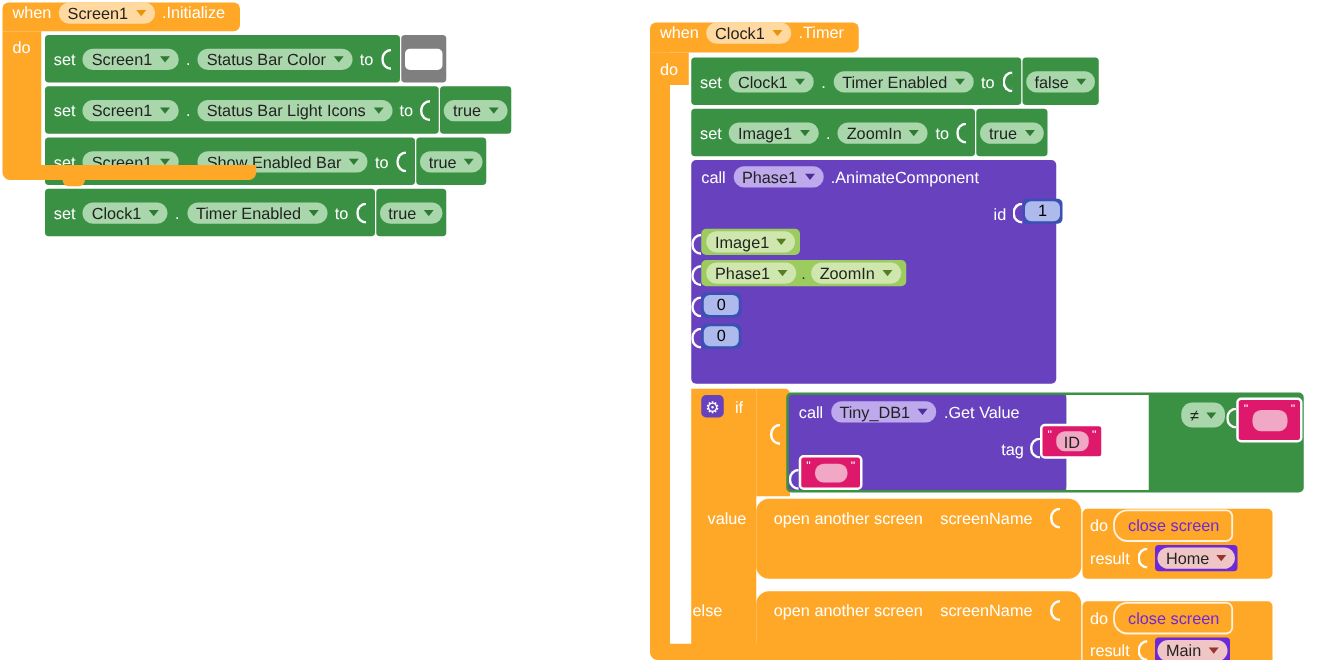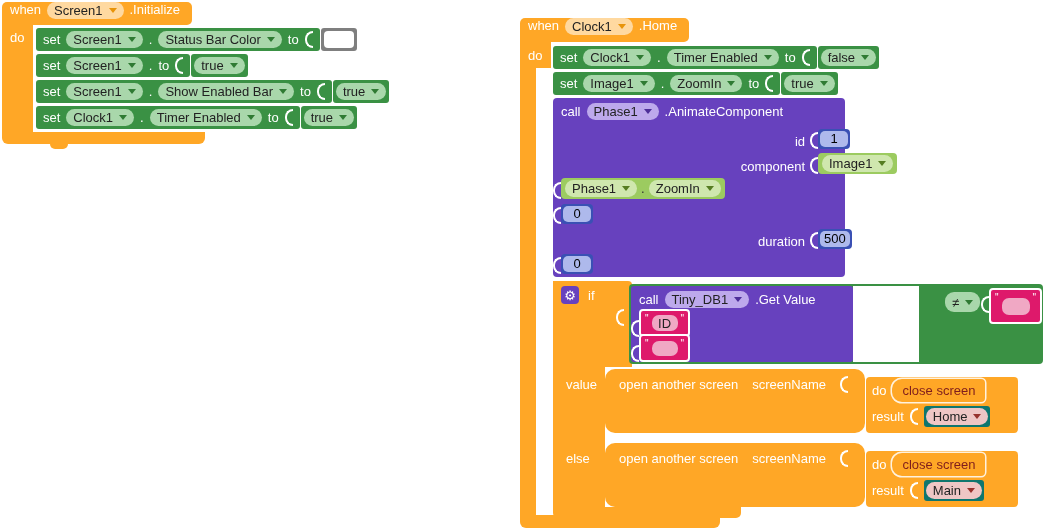--- a/index.html
+++ b/index.html
@@ -6,61 +6,61 @@
   body{width:1055px;height:528px;position:relative;background:#fff;overflow:hidden;
        font-family:"Liberation Sans",sans-serif;font-size:13px;-webkit-font-smoothing:antialiased}
   .abs{position:absolute}
   
   .or{background:#FFA726}
   .grn{background:#3A9144}
   .lime{background:#9CCB60}
   .pur{background:#6741BE}
   .blu{background:#3A50B4}
   .pnk{background:#DE196B}
-  .red{background:#0f766e}
+  .red{background:#6d28d9}
   .gry{background:#7F7F7F}
   .wtxt{color:#fff}
   
   .hdr{display:flex;align-items:flex-start;gap:6px;height:23px;padding:0 12px 0 8px;
        border-radius:5px 5px 5px 0;color:#fff;width:max-content}
   
   .field{display:inline-flex;align-items:center;gap:6px;border-radius:9px;height:17px;
          padding:0 7px;color:#222;white-space:nowrap;flex:none}
   .f-or{background:#FFD9A0}
   .f-grn{background:#A9D7AB}
   .f-lime{background:#CFE7AE}
   .f-pur{background:#BDA9EC}
   .f-blu{background:#AEB9EC;border-radius:5px}
   .f-red{background:#EFC6C5}
   .f-pnk{background:#F0A8C4;border-radius:7px;min-width:18px;height:16px;justify-content:center;padding:0 4px}
   .tri{width:0;height:0;border-left:4px solid transparent;border-right:4px solid transparent;border-top:5px solid #888;flex:none}
   .t-or{border-top-color:#E8940A}.t-grn{border-top-color:#2F7A33}.t-lime{border-top-color:#567D22}
   .t-pur{border-top-color:#4D2E99}.t-red{border-top-color:#97322D}
   
-  .setrow{display:flex;align-items:stretch;height:23px;margin-bottom:3px;width:max-content}
+  .setrow{display:flex;align-items:stretch;height:38px;margin-bottom:3px;width:max-content}
   .setbody{display:flex;align-items:center;gap:6px;padding:0 7px;border-radius:3px;color:#fff;white-space:nowrap}
   .vblk{display:flex;align-items:center;padding:0 3px;border-radius:3px;margin-left:1px}
   .socket{width:6px;height:13px;border:2px solid #fff;border-right:none;border-radius:8px 0 0 8px;flex:none}
   
   .prow{display:flex;align-items:flex-end;height:25px;white-space:nowrap}
   .plab{width:252px;text-align:right;color:#fff;padding-right:5px;flex:none}
   .numb{display:flex;align-items:center;border-radius:4px;padding:2px;flex:none}
   .numf{min-width:20px;text-align:center;padding:0 4px;color:#000;border-radius:5px;height:16px;line-height:16px}
   .limeb{display:flex;align-items:center;gap:4px;border-radius:4px;padding:2px 4px;flex:none;color:#333}
   
   .pnkb{display:flex;align-items:center;gap:3px;border:2px solid #fff;border-radius:4px;
         padding:0 4px;height:24px;color:#fff;flex:none}
   .q{font-size:10px;color:#fff;line-height:10px;align-self:flex-start;padding-top:3px}
   .redb{display:flex;align-items:center;border-radius:3px;padding:2px;flex:none}
   .gear{width:18px;height:18px;border-radius:4px;background:#6741BE;color:#fff;display:flex;
         align-items:center;justify-content:center;font-size:13px;flex:none}
   .bump{position:absolute;width:18px;height:5px;background:#FFA726;border-radius:0 0 5px 5px}
   .openblk{border-radius:10px;color:#fff}
   .closeblk{display:flex;align-items:center;padding:0 10px;height:23px;border-radius:10px 4px 4px 10px;
-            box-shadow:0 0 0 1.5px rgba(255,255,255,.85);color:#7f1d1d;white-space:nowrap}
+            box-shadow:0 0 0 1.5px rgba(255,255,255,.85);color:#6d28d9;white-space:nowrap}
   .drrow{display:flex;align-items:center;gap:6px;height:26px;padding:0 6px;white-space:nowrap}
 </style>
 </head>
 <body>
 
 <div class="abs" style="left:2px;top:2px;width:470px;height:150px">
   <div class="hdr or">
     <span>when</span>
     <span class="field f-or">
       <span>Screen1</span>
@@ -94,20 +94,24 @@
     </div>
 
     <div class="setrow">
       <div class="setbody grn">
         <span>set</span>
         <span class="field f-grn">
           <span>Screen1</span>
           <span class="tri t-grn"></span>
         </span>
         <span>.</span>
+        <span class="field f-grn">
+          <span>Status Bar Light Icons</span>
+          <span class="tri t-grn"></span>
+        </span>
         <span>to</span>
         <span class="socket"></span>
       </div>
       <div class="vblk grn">
         <span class="field f-grn">
           <span>true</span>
           <span class="tri t-grn"></span>
         </span>
       </div>
     </div>
@@ -160,21 +164,21 @@
   <div class="bump" style="left:48px;top:142px"></div>
 </div>
 
 <div class="abs" style="left:520px;top:18px;width:535px;height:510px">
   <div class="hdr or" style="height:24px">
     <span>when</span>
     <span class="field f-or">
       <span>Clock1</span>
       <span class="tri t-or"></span>
     </span>
-    <span>.Home</span>
+    <span>.Timer</span>
   </div>
   <div class="abs or" style="left:0;top:24px;width:16px;height:475px"></div>
   <div class="abs or" style="left:0;top:24px;width:31px;height:26px"></div>
   <div class="abs wtxt" style="left:8px;top:30px">do</div>
 
   <div class="abs" style="left:33px;top:28px">
 
     <div class="setrow">
       <div class="setbody grn">
         <span>set</span>
@@ -231,21 +235,20 @@
         <span>.AnimateComponent</span>
       </div>
       <div class="prow">
         <span class="plab">id</span>
         <span class="socket"></span>
         <span class="numb blu">
           <span class="numf f-blu">1</span>
         </span>
       </div>
       <div class="prow">
-        <span class="plab">component</span>
         <span class="socket"></span>
         <span class="limeb lime">
           <span class="field f-lime">
             <span>Image1</span>
             <span class="tri t-lime"></span>
           </span>
         </span>
       </div>
       <div class="prow">
         <span class="socket"></span>
@@ -258,27 +261,20 @@
           <span class="field f-lime">
             <span>ZoomIn</span>
             <span class="tri t-lime"></span>
           </span>
         </span>
       </div>
       <div class="prow">
         <span class="socket"></span>
         <span class="numb blu">
           <span class="numf f-blu">0</span>
-        </span>
-      </div>
-      <div class="prow">
-        <span class="plab">duration</span>
-        <span class="socket"></span>
-        <span class="numb blu">
-          <span class="numf f-blu">500</span>
         </span>
       </div>
       <div class="prow">
         <span class="socket"></span>
         <span class="numb blu">
           <span class="numf f-blu">0</span>
         </span>
       </div>
     </div>
 
@@ -297,20 +293,21 @@
         <div class="abs pur" style="left:2px;top:2px;width:222px;height:76px;border-radius:3px;overflow:visible">
           <div style="display:flex;align-items:center;gap:6px;height:26px;padding:0 8px;color:#fff;white-space:nowrap">
             <span>call</span>
             <span class="field f-pur">
               <span>Tiny_DB1</span>
               <span class="tri t-pur"></span>
             </span>
             <span>.Get Value</span>
           </div>
           <div class="prow" style="height:25px">
+            <span class="plab" style="width:188px">tag</span>
             <span class="socket"></span>
             <span class="pnkb pnk">
               <span class="q">"</span>
               <span class="f-pnk field" style="gap:0">
                   <span>ID</span>
                 </span>
               <span class="q">"</span>
             </span>
           </div>
           <div class="prow" style="height:25px">
@@ -354,21 +351,21 @@
           <span class="socket"></span>
           <span class="redb red">
             <span class="field f-red">
               <span>Home</span>
               <span class="tri t-red"></span>
             </span>
           </span>
         </div>
       </div>
 
-      <div class="abs wtxt" style="left:13px;top:170px">else</div>
+      <div class="abs wtxt" style="left:1px;top:170px">else</div>
       <div class="abs or openblk" style="left:52px;top:162px;width:260px;height:64px">
         <div style="display:flex;align-items:center;gap:14px;padding:7px 6px 0 14px;white-space:nowrap">
           <span>open another screen</span>
           <span>screenName</span>
           <span class="socket"></span>
         </div>
       </div>
       <div class="abs or" style="left:313px;top:170px;width:152px;height:56px;border-radius:4px">
         <div class="drrow wtxt">
           <span>do</span>

